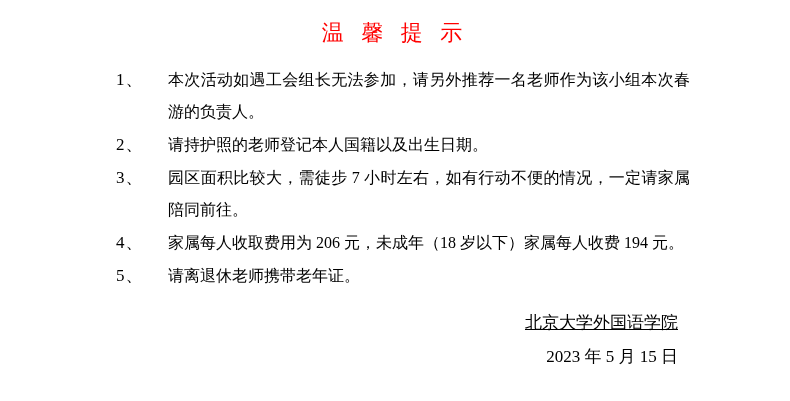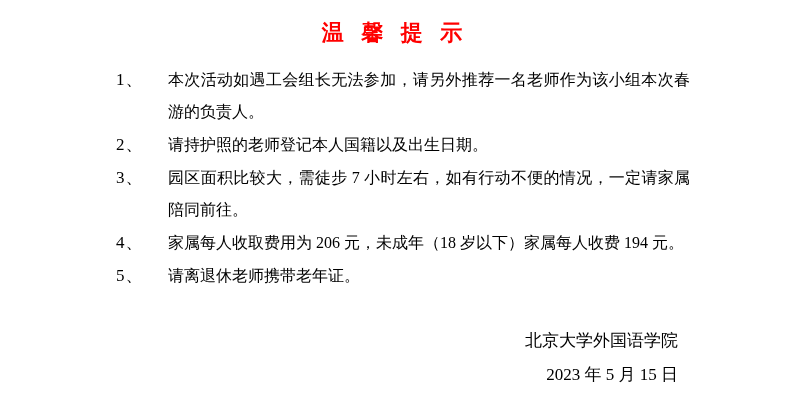--- a/index.html
+++ b/index.html
@@ -18,21 +18,21 @@
     position: relative;
     width: 790px;
     height: 401px;
     box-sizing: border-box;
     padding: 0;
   }
   .doc-title {
     text-align: center;
     color: #ff0000;
     font-size: 22px;
-    font-weight: bold;
+    font-weight: normal;
     letter-spacing: 6px;
     margin-top: 18px;
     margin-bottom: 16px;
     font-family: "Liberation Serif", "DejaVu Serif", serif;
   }
   .list {
     margin: 0;
     padding: 0 100px 0 116px;
   }
   .item {
@@ -49,25 +49,26 @@
     font-size: 17px;
     letter-spacing: 1px;
   }
   .item-text {
     flex: 1 1 auto;
     text-align: justify;
     font-size: 16px;
     line-height: 32px;
   }
   .signature {
-    margin-top: 32px;
+    margin-top: 14px;
     padding-right: 112px;
     text-align: right;
     font-size: 17px;
     line-height: 34px;
+    text-decoration: underline;
   }
   .date {
     padding-right: 112px;
     text-align: right;
     font-size: 17px;
     line-height: 34px;
   }
 </style>
 </head>
 <body>

